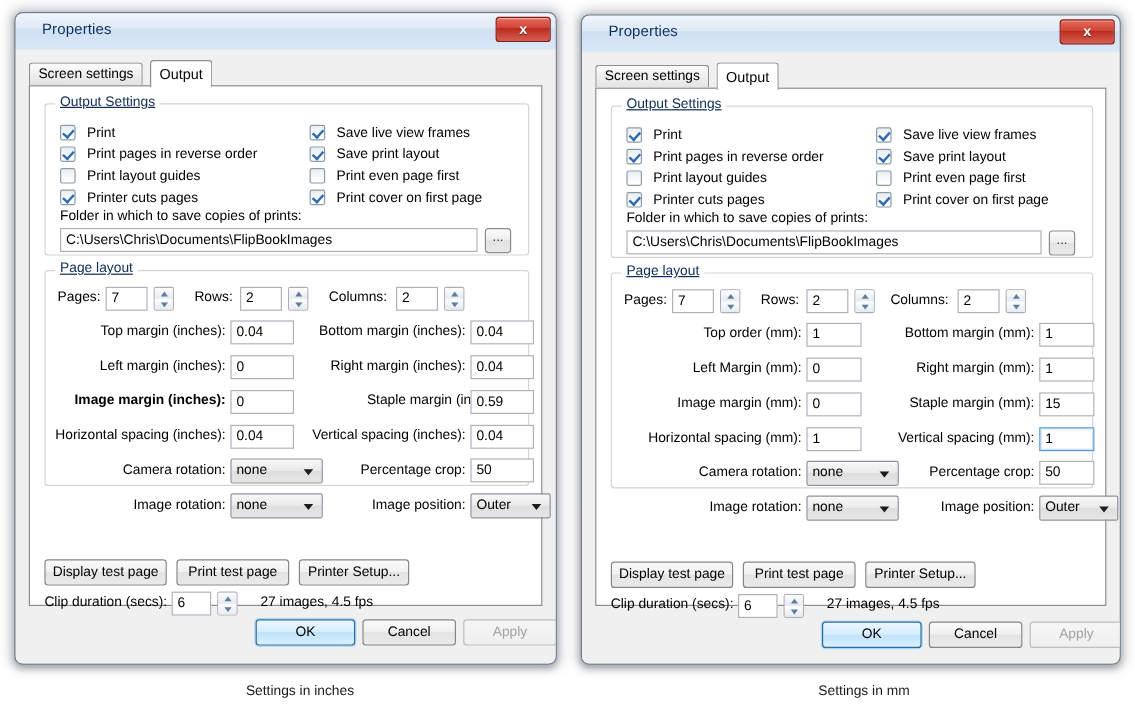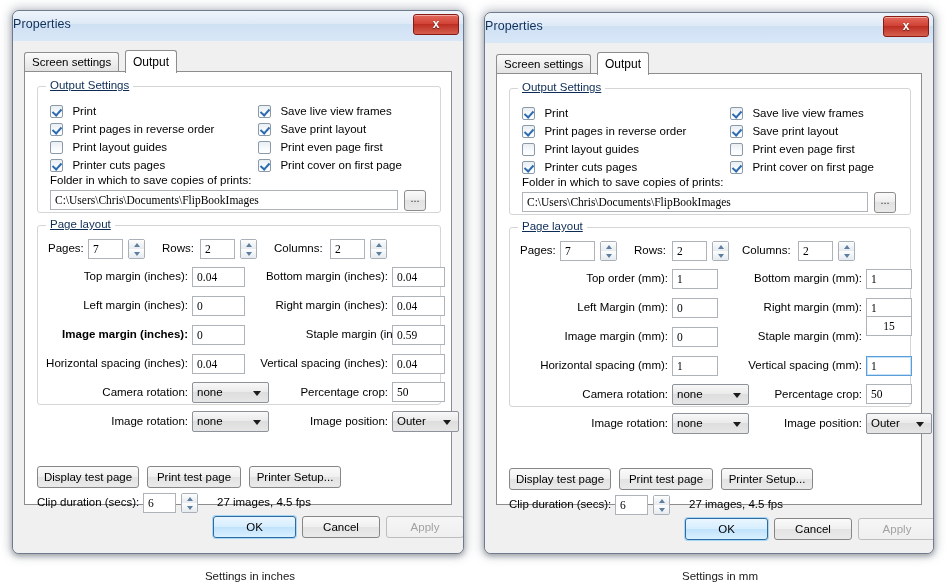--- a/index.html
+++ b/index.html
@@ -29,21 +29,21 @@
   .titlebar {
     position: relative;
     height: 30px;
     background: linear-gradient(to bottom,
         #eef4fb 0%, #dfeaf7 42%, #cfe0f3 43%, #d9e8f8 100%);
     border-bottom: 1px solid #b6c8de;
     border-top-left-radius: 6px;
     border-top-right-radius: 6px;
   }
   .title-text {
-    position: absolute; left: 0; top: 6px;
+    position: absolute; left: 22px; top: 6px;
     font-size: 12.5px; color: #10305c;
     letter-spacing: .1px; white-space: nowrap;
   }
   .close-btn {
     position: absolute; right: 4px; top: 3px;
     width: 44px; height: 19px;
     border: 1px solid #8b1a12;
     border-radius: 3px;
     background: linear-gradient(to bottom,
        #e36a5c 0%, #d14336 45%, #bb2b1f 46%, #d55f4f 100%);
@@ -136,21 +136,20 @@
     position: absolute;
     border: 1px solid #aeb3b9;
     background: #ffffff;
     box-sizing: border-box;
     font-size: 11.5px; color: #000;
     padding: 0 4px;
     line-height: 18px;
     height: 20px;
     overflow: hidden;
     white-space: nowrap;
-    font-family: Liberation Serif, serif;
   }
   .tbox.focus { border: 1px solid #5a9ddb; box-shadow: inset 0 0 0 1px #c8e0f4; }
 
   
   .btn-small {
     position: absolute;
     width: 22px; height: 21px;
     border: 1px solid #8d8d8d; border-radius: 3px;
     background: linear-gradient(to bottom,#fbfbfb 0%,#ededed 48%,#e2e2e2 50%,#e9e9e9 100%);
     font-size: 11px; color: #333;
@@ -450,21 +449,21 @@
           <div class="tbox" style="left:356px; top:41px; width:46px;">1</div>
 
           <div class="lbl r" style="left:24px; top:73px; width:134px;">Left Margin (mm):</div>
           <div class="tbox" style="left:162px; top:70px; width:46px;">0</div>
           <div class="lbl r" style="left:212px; top:73px; width:140px;">Right margin (mm):</div>
           <div class="tbox" style="left:356px; top:70px; width:46px;">1</div>
 
           <div class="lbl r" style="left:24px; top:102px; width:134px;">Image margin (mm):</div>
           <div class="tbox" style="left:162px; top:99px; width:46px;">0</div>
           <div class="lbl r" style="left:212px; top:102px; width:140px;">Staple margin (mm):</div>
-          <div class="tbox" style="left:356px; top:88px; width:46px;text-align:center;">15</div>
+          <div class="tbox" style="left:356px; top:99px; width:46px;">15</div>
 
           <div class="lbl r" style="left:14px; top:131px; width:144px;">Horizontal spacing (mm):</div>
           <div class="tbox" style="left:162px; top:128px; width:46px;">1</div>
           <div class="lbl r" style="left:212px; top:131px; width:140px;">Vertical spacing (mm):</div>
           <div class="tbox focus" style="left:356px; top:128px; width:46px;">1</div>
 
           <div class="lbl r" style="left:24px; top:160px; width:134px;">Camera rotation:</div>
           <div class="combo" style="left:162px; top:156px; width:77px;">
             <span>none</span>
             <span class="arrow"></span>

